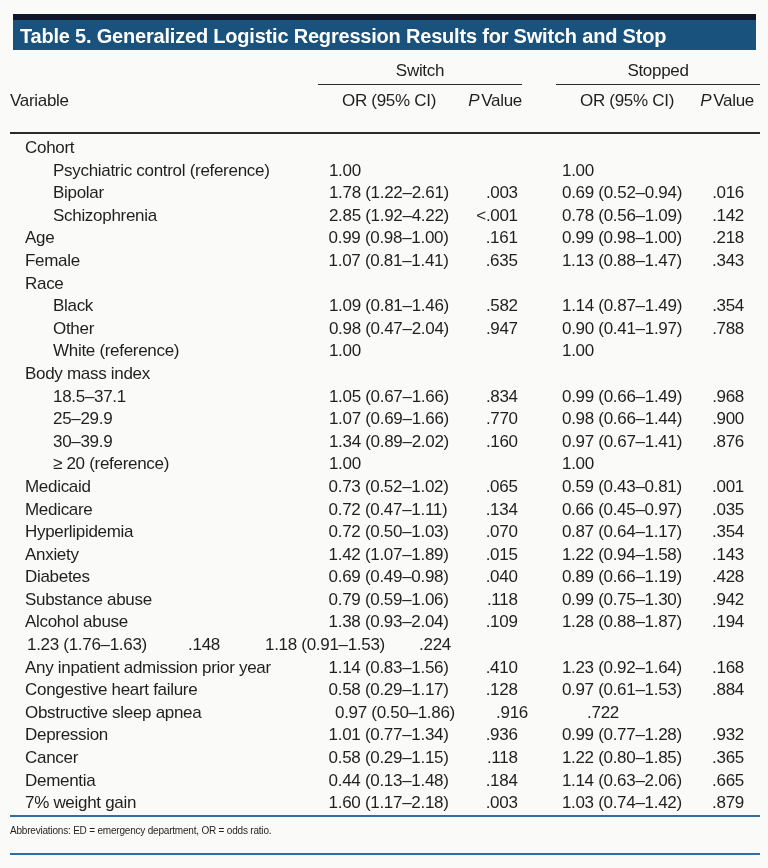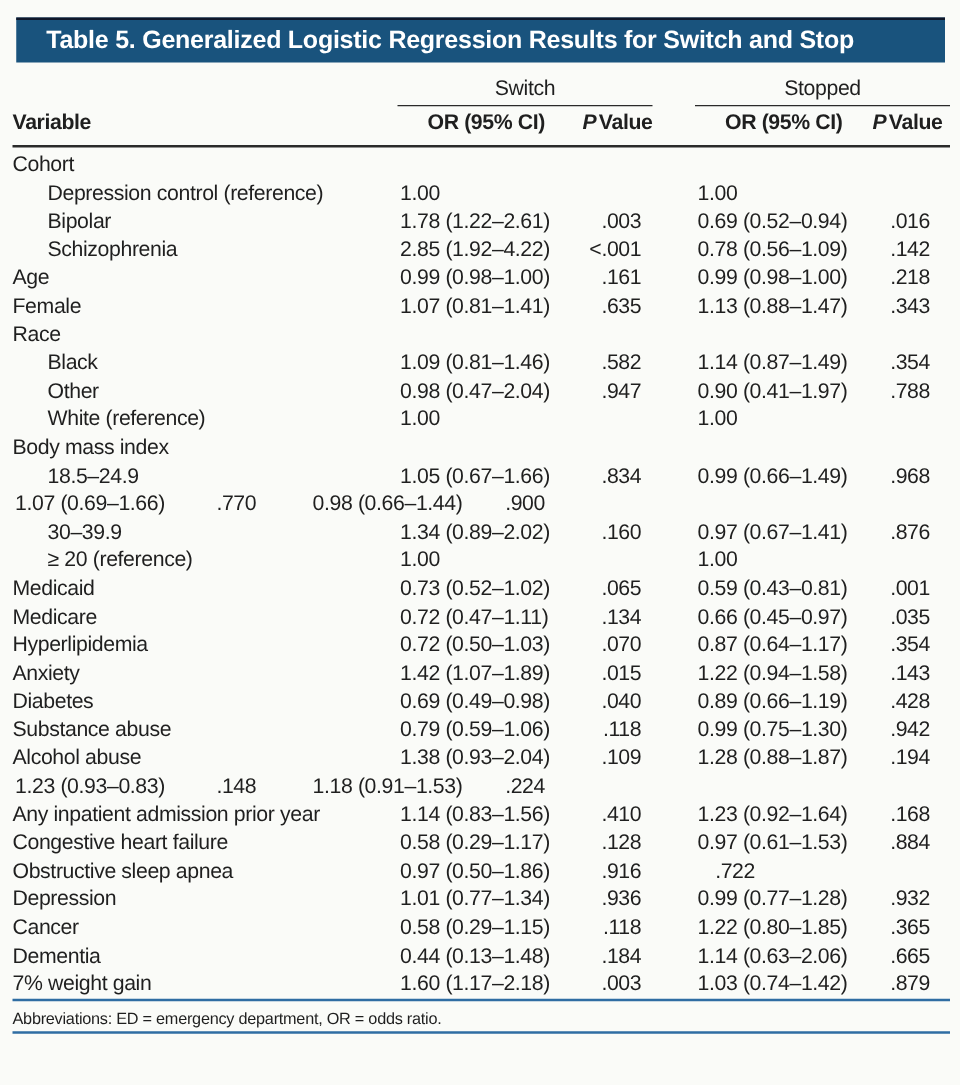--- a/index.html
+++ b/index.html
@@ -16,32 +16,32 @@
     box-sizing: border-box;
     padding: 14px 8px 0 10px;
     background: #fafbf8;
     overflow: hidden;
     letter-spacing: -0.3px;
   }
   .title-bar {
     margin: 0 4px 0 3px;
     height: 36px;
     background: #19537d;
-    border-top: 2px solid #0f172a;
+    border-top: 6px solid #0f172a;
     box-sizing: border-box;
     color: #ffffff;
     font-size: 20px;
     font-weight: bold;
     line-height: 33px;
-    padding-left: 24px;
+    padding-left: 7px;
     letter-spacing: -0.2px;
   }
   .spanner-row { display: flex; margin-top: 9px; height: 26px; }
-  .header-row  { display: flex; height: 26px; align-items: center; padding-bottom: 5px; font-weight: bold; }
-  .row         { display: flex; height: 22.6px; line-height: 22.6px; }
+  .header-row  { display: flex; height: 26px; align-items: flex-end; padding-bottom: 21px; }
+  .row         { display: flex; height: 22.6px; line-height: 22.6px; margin-left: 15px; }
 
   .c-var { width: 308px; box-sizing: border-box; }
   .c-or  { width: 140px; box-sizing: border-box; padding-left: 2px; }
   .c-p   { width: 64px;  box-sizing: border-box; text-align: right; }
   .c-gap { width: 34px; }
 
   .p1 { padding-right: 9px; }
   .p2 { padding-right: 16px; }
   .p1h { padding-right: 0; }
   .p2h { padding-right: 6px; }
@@ -57,23 +57,23 @@
   .header-rule { height: 0; border-bottom: 2px solid #2a2a2a; margin-bottom: 3px; }
   .rule-blue { height: 0; border-bottom: 2px solid #2f6da3; }
 
   .tbody { font-size: 17px; }
   .label.indent { padding-left: 28px; }
   .ital { font-style: italic; }
   .pv-head { white-space: nowrap; }
   .pv-head .gap { display: inline-block; width: 2px; }
 
   .footnote {
-    font-size: 13px;
+    font-size: 10px;
     line-height: 28px;
-    height: 24px;
+    height: 36px;
     letter-spacing: -0.2px;
   }
 </style>
 </head>
 <body>
 
 <div class="page">
 
   <div class="title-bar">
     <span>Table 5. Generalized Logistic Regression Results for Switch and Stop</span>
@@ -106,21 +106,21 @@
   <div class="row">
     <div class="c-var label">Cohort</div>
     <div class="c-or"></div>
     <div class="c-p p1"></div>
     <div class="c-gap"></div>
     <div class="c-or"></div>
     <div class="c-p p2"></div>
   </div>
 
   <div class="row">
-    <div class="c-var label indent">Depression control (reference)</div>
+    <div class="c-var label indent">Psychiatric control (reference)</div>
     <div class="c-or">1.00</div>
     <div class="c-p p1"></div>
     <div class="c-gap"></div>
     <div class="c-or">1.00</div>
     <div class="c-p p2"></div>
   </div>
 
   <div class="row">
     <div class="c-var label indent">Bipolar</div>
     <div class="c-or">1.78 (1.22–2.61)</div>
@@ -197,29 +197,30 @@
     <div class="c-var label">Body mass index</div>
     <div class="c-or"></div>
     <div class="c-p p1"></div>
     <div class="c-gap"></div>
     <div class="c-or"></div>
     <div class="c-p p2"></div>
   </div>
 
 
   <div class="row">
-    <div class="c-var label indent">18.5–24.9</div>
+    <div class="c-var label indent">18.5–37.1</div>
     <div class="c-or">1.05 (0.67–1.66)</div>
     <div class="c-p p1">.834</div>
     <div class="c-gap"></div>
     <div class="c-or">0.99 (0.66–1.49)</div>
     <div class="c-p p2">.968</div>
   </div>
 
   <div class="row">
+    <div class="c-var label indent">25–29.9</div>
     <div class="c-or">1.07 (0.69–1.66)</div>
     <div class="c-p p1">.770</div>
     <div class="c-gap"></div>
     <div class="c-or">0.98 (0.66–1.44)</div>
     <div class="c-p p2">.900</div>
   </div>
 
   <div class="row">
     <div class="c-var label indent">30–39.9</div>
     <div class="c-or">1.34 (0.89–2.02)</div>
@@ -295,21 +296,21 @@
   <div class="row">
     <div class="c-var label">Alcohol abuse</div>
     <div class="c-or">1.38 (0.93–2.04)</div>
     <div class="c-p p1">.109</div>
     <div class="c-gap"></div>
     <div class="c-or">1.28 (0.88–1.87)</div>
     <div class="c-p p2">.194</div>
   </div>
 
   <div class="row">
-    <div class="c-or">1.23 (0.93–0.83)</div>
+    <div class="c-or">1.23 (1.76–1.63)</div>
     <div class="c-p p1">.148</div>
     <div class="c-gap"></div>
     <div class="c-or">1.18 (0.91–1.53)</div>
     <div class="c-p p2">.224</div>
   </div>
 
   <div class="row">
     <div class="c-var label">Any inpatient admission prior year</div>
     <div class="c-or">1.14 (0.83–1.56)</div>
     <div class="c-p p1">.410</div>

